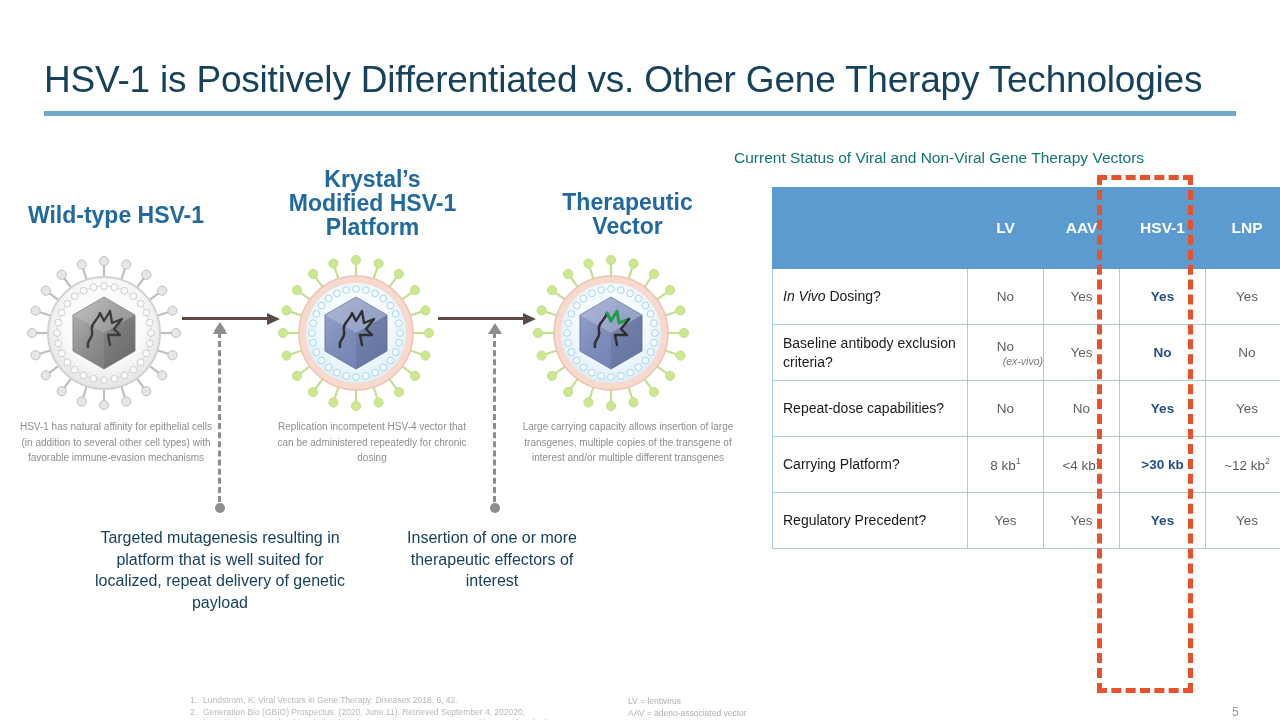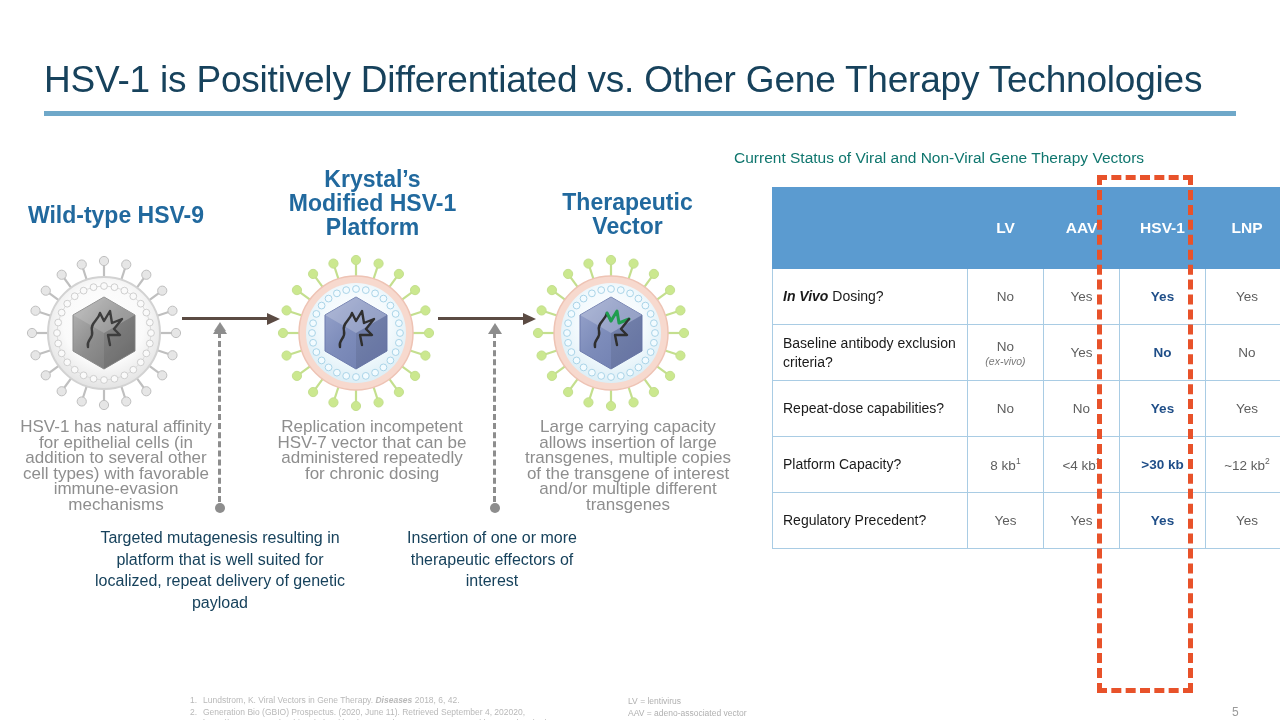--- a/index.html
+++ b/index.html
@@ -24,21 +24,21 @@
   .col-head{
     position:absolute;text-align:center;color:#21699e;font-weight:bold;
     font-size:23px;line-height:24px;
   }
   #head-wild{left:6px;top:180px;width:220px;}
   #head-mod{left:275px;top:144px;width:195px;}
   #head-vec{left:530px;top:167px;width:195px;}
 
   
   .desc{
-    position:absolute;text-align:center;color:#8e8e8e;font-size:17px;line-height:15.6px;
+    position:absolute;text-align:center;color:#8e8e8e;font-size:10px;line-height:15.6px;
   }
   #desc-1{left:16px;top:396px;width:200px;}
   #desc-2{left:272px;top:396px;width:200px;}
   #desc-3{left:522px;top:396px;width:212px;}
 
   
   .callout{
     position:absolute;text-align:center;color:#17425c;font-size:16px;line-height:21.5px;
   }
   #call-1{left:88px;top:504px;width:264px;}
@@ -107,23 +107,23 @@
     height:80px;text-align:center;border:1px solid #5b9bd0;
   }
   .vtable thead th.lbl{text-align:left;}
   .vtable tbody td{
     font-size:13.5px;color:#5e5e5e;text-align:center;height:55px;
   }
   .vtable tbody td.lbl{
     text-align:left;padding-left:10px;color:#1a1a1a;font-size:14px;line-height:19px;
   }
   .vtable tbody td.hsv{color:#1f4e88;font-weight:bold;}
-  .sub{display:block;font-size:10.5px;font-style:italic;color:#7a7a7a;margin-top:1px;}
+  .sub{display:block;font-size:10.5px;font-style:italic;color:#7a7a7a;margin-top:1px;text-align:right;}
   sup{font-size:8.5px;}
-  .ital{font-style:italic;font-weight:bold;}
+  .ital{font-style:italic;}
 
   
   .redbox{
     position:absolute;left:1097px;top:152px;width:96px;height:518px;
     border:5px dashed #e8522a;box-sizing:border-box;
   }
 
   
   .footnotes{
     position:absolute;left:190px;top:672px;width:430px;
@@ -142,21 +142,21 @@
   .logo{position:absolute;left:30px;top:668px;width:170px;height:42px;}
 </style>
 </head>
 <body>
 
 <div class="slide">
 
   <div class="title">HSV-1 is Positively Differentiated vs. Other Gene Therapy Technologies</div>
   <div class="title-rule"></div>
 
-  <div class="col-head" id="head-wild">Wild-type HSV-9</div>
+  <div class="col-head" id="head-wild">Wild-type HSV-1</div>
   <div class="col-head" id="head-mod">Krystal’s Modified HSV-1 Platform</div>
   <div class="col-head" id="head-vec">Therapeutic Vector</div>
 
   <div class="virus" id="virus-1" style="left:20px;top:226px;">
     <svg width="168" height="168" viewBox="0 0 168 168">
       <defs>
         <radialGradient id="g1env" cx="50%" cy="42%" r="58%">
           <stop offset="0%" stop-color="#ffffff"></stop>
           <stop offset="62%" stop-color="#fafafa"></stop>
           <stop offset="100%" stop-color="#e3e3e3"></stop>
@@ -455,21 +455,21 @@
     <div class="vline"></div>
     <div class="vdot"></div>
   </div>
   <div class="vconn" id="conn-2">
     <div class="vhead"></div>
     <div class="vline"></div>
     <div class="vdot"></div>
   </div>
 
   <div class="desc" id="desc-1">HSV-1 has natural affinity for epithelial cells (in addition to several other cell types) with favorable immune-evasion mechanisms</div>
-  <div class="desc" id="desc-2">Replication incompetent HSV-7 vector that can be administered repeatedly for chronic dosing</div>
+  <div class="desc" id="desc-2">Replication incompetent HSV-4 vector that can be administered repeatedly for chronic dosing</div>
   <div class="desc" id="desc-3">Large carrying capacity allows insertion of large transgenes, multiple copies of the transgene of interest and/or multiple different transgenes</div>
 
   <div class="callout" id="call-1">Targeted mutagenesis resulting in platform that is well suited for localized, repeat delivery of genetic payload</div>
   <div class="callout" id="call-2">Insertion of one or more therapeutic effectors of interest</div>
 
   <div class="table-title">Current Status of Viral and Non-Viral Gene Therapy Vectors</div>
 
   <table class="vtable">
     <colgroup>
       <col style="width:195px">
@@ -503,21 +503,21 @@
           <td>No</td>
         </tr>
         <tr>
           <td class="lbl">Repeat-dose capabilities?</td>
           <td>No</td>
           <td>No</td>
           <td class="hsv">Yes</td>
           <td>Yes</td>
         </tr>
         <tr>
-          <td class="lbl">Platform Capacity?</td>
+          <td class="lbl">Carrying Platform?</td>
           <td>8 kb<sup>1</sup></td>
           <td>&lt;4 kb<sup>1</sup></td>
           <td class="hsv">&gt;30 kb</td>
           <td>~12 kb<sup>2</sup></td>
         </tr>
         <tr>
           <td class="lbl">Regulatory Precedent?</td>
           <td>Yes</td>
           <td>Yes</td>
           <td class="hsv">Yes</td>

